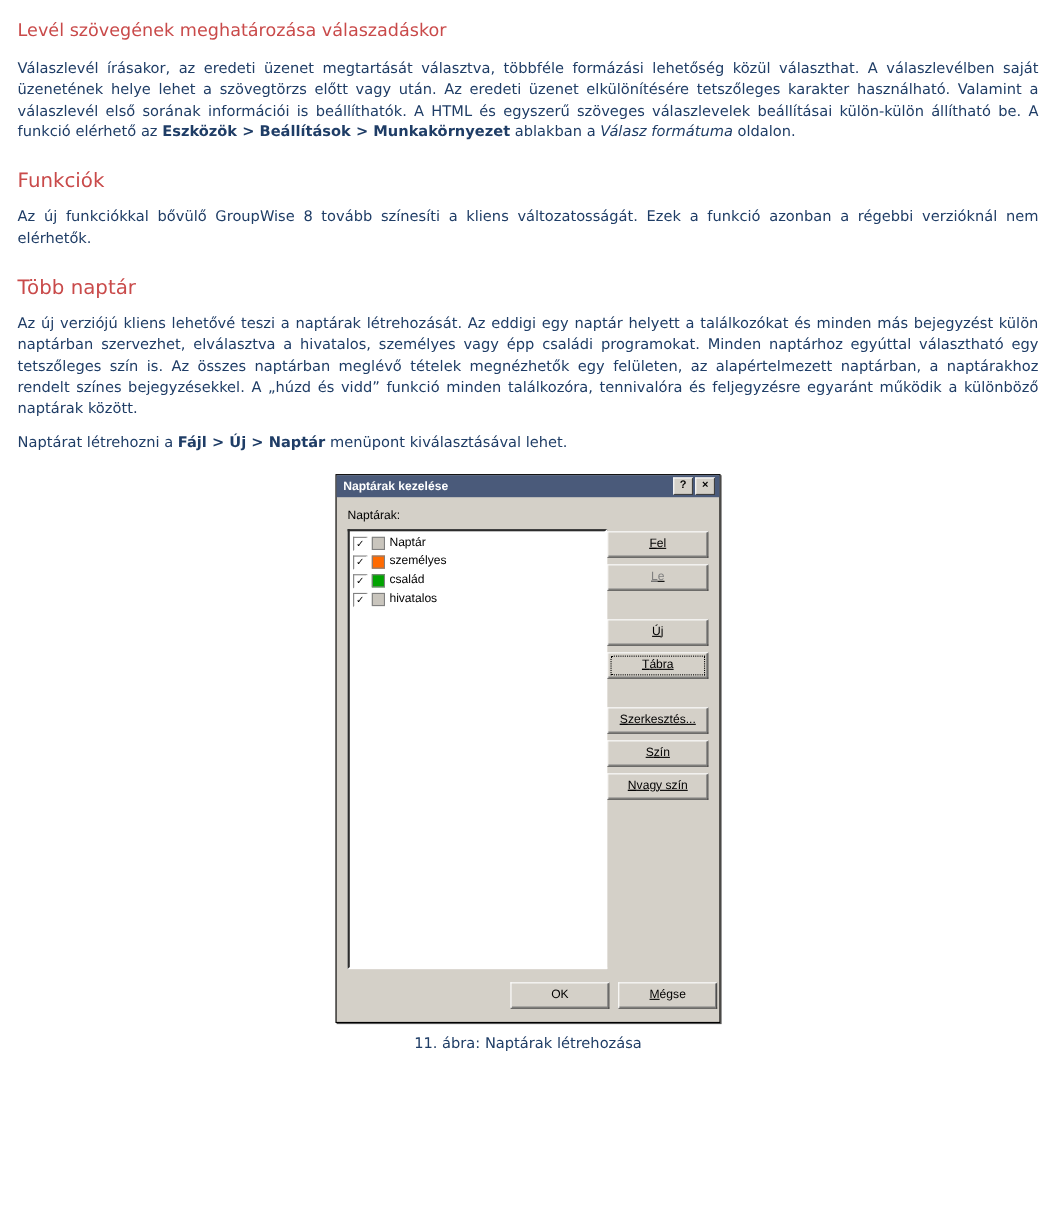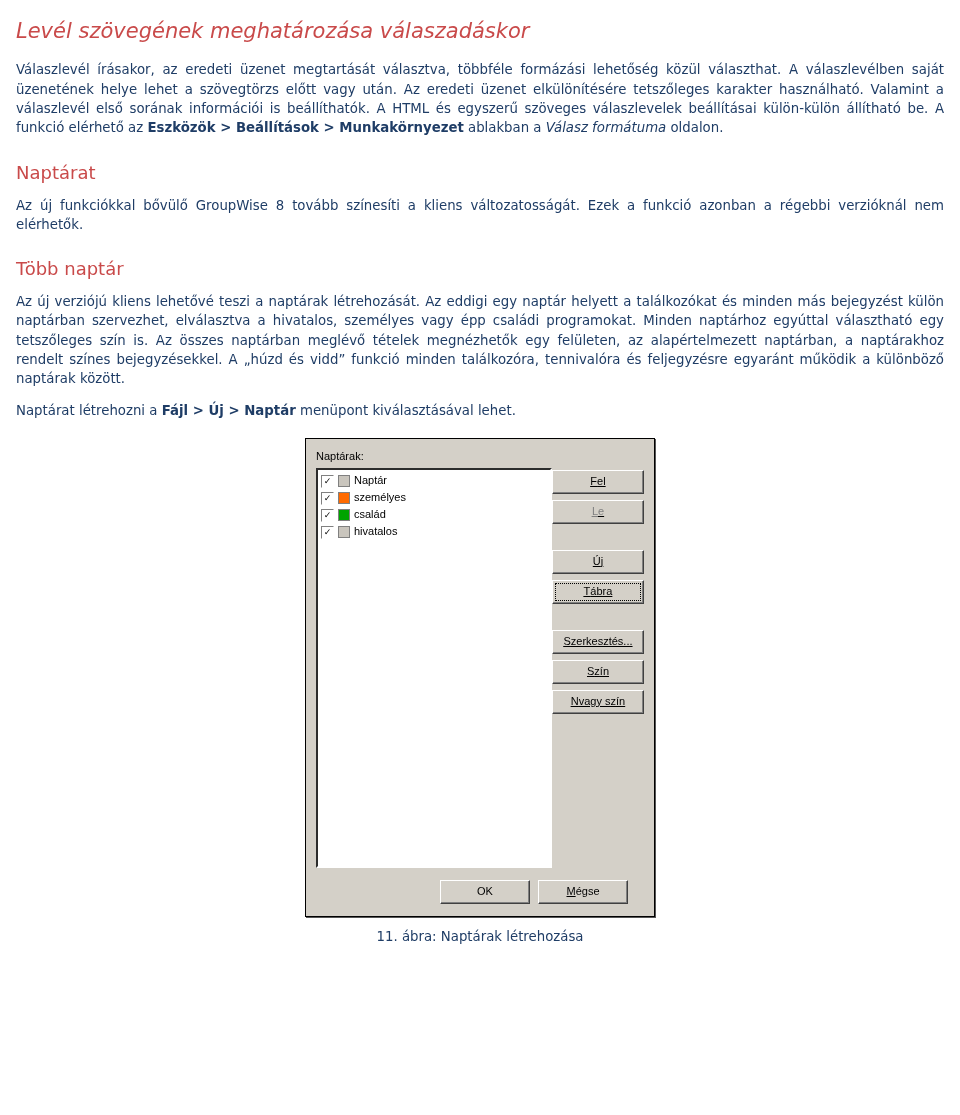--- a/index.html
+++ b/index.html
@@ -8,25 +8,24 @@
     font-family: "DejaVu Sans", Verdana, Arial, sans-serif;
     font-size: 13.3px;
     color: #1f3d66;
     line-height: 1.45;
     width: 960px;
     box-sizing: border-box;
     text-align: justify;
   }
   h2.red {
     color: #c94a4a;
-    font-size: 21px;
+    font-size: 16px;
     font-weight: 500;
     margin: 4px 0 14px 0;
     text-align: left;
-    font-style: italic;
   }
   h3.red {
     color: #c94a4a;
     font-size: 18px;
     font-weight: 500;
     margin: 22px 0 10px 0;
     text-align: left;
   }
   p { margin: 0 0 12px 0; }
   .bold { font-weight: bold; }
@@ -105,43 +104,50 @@
     box-shadow: inset -1px -1px 0 #808080;
     font-family:Tahoma,Arial,sans-serif; font-size:11px;
     display:flex; align-items:center; justify-content:center;
     padding:0 4px;
   }
   .btn.disabled { color:#808080; }
   .btn.focus { outline:1px dotted #000; outline-offset:-4px; }
   .u { text-decoration: underline; }
   .dlg-actions {
     display:flex; justify-content:flex-end; gap:8px;
-    padding: 0 26px 12px 10px;
+    padding: 0 2px 12px 10px;
   }
   .dlg-actions .btn { width:80px; }
 </style>
 </head>
 <body>
 
 <h2 class="red">Levél szövegének meghatározása válaszadáskor</h2>
 <p>
   <span>Válaszlevél írásakor, az eredeti üzenet megtartását választva, többféle formázási lehetőség közül választhat. A válaszlevélben saját üzenetének helye lehet a szövegtörzs előtt vagy után. Az eredeti üzenet elkülönítésére tetszőleges karakter használható. Valamint a válaszlevél első sorának információi is beállíthatók. A HTML és egyszerű szöveges válaszlevelek beállításai külön-külön állítható be. A funkció elérhető az </span><span class="bold">Eszközök &gt; Beállítások &gt; Munkakörnyezet</span><span> ablakban a </span><span class="italic">Válasz formátuma</span><span> oldalon.</span>
 </p>
 
-<h3 class="red">Naptárat</h3>
+<h3 class="red">Funkciók</h3>
 <p>Az új funkciókkal bővülő GroupWise 8 tovább színesíti a kliens változatosságát. Ezek a funkció azonban a régebbi verzióknál nem elérhetők.</p>
 
 <h3 class="red">Több naptár</h3>
 <p>Az új verziójú kliens lehetővé teszi a naptárak létrehozását. Az eddigi egy naptár helyett a találkozókat és minden más bejegyzést külön naptárban szervezhet, elválasztva a hivatalos, személyes vagy épp családi programokat. Minden naptárhoz egyúttal választható egy tetszőleges szín is. Az összes naptárban meglévő tételek megnézhetők egy felületen, az alapértelmezett naptárban, a naptárakhoz rendelt színes bejegyzésekkel. A „húzd és vidd” funkció minden találkozóra, tennivalóra és feljegyzésre egyaránt működik a különböző naptárak között.</p>
 <p>
   <span>Naptárat létrehozni a </span><span class="bold">Fájl &gt; Új &gt; Naptár</span><span> menüpont kiválasztásával lehet.</span>
 </p>
 
 <div class="figure">
   <div class="dialog">
+    <div class="titlebar">
+      <span>Naptárak kezelése</span>
+      <div class="titlebar-buttons">
+        <div class="tbtn">?</div>
+        <div class="tbtn">×</div>
+      </div>
+    </div>
     <div class="dialog-body">
       <div class="body-row">
         <div class="listcol">
           <div class="listlabel">Naptárak:</div>
           <div class="listbox">
             <div class="listitem">
               <div class="chk">✓</div>
               <div class="swatch" style="background:#c9c5bd"></div>
               <span>Naptár</span>
             </div>

